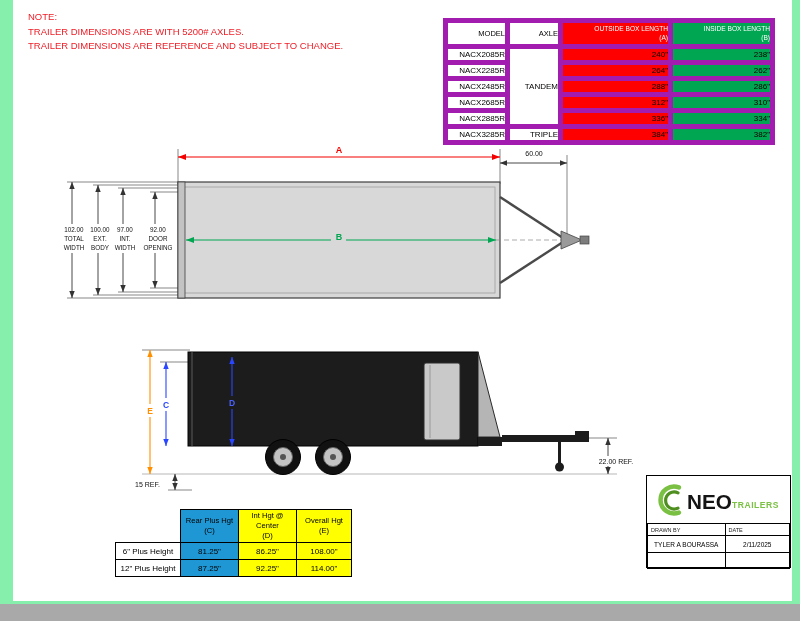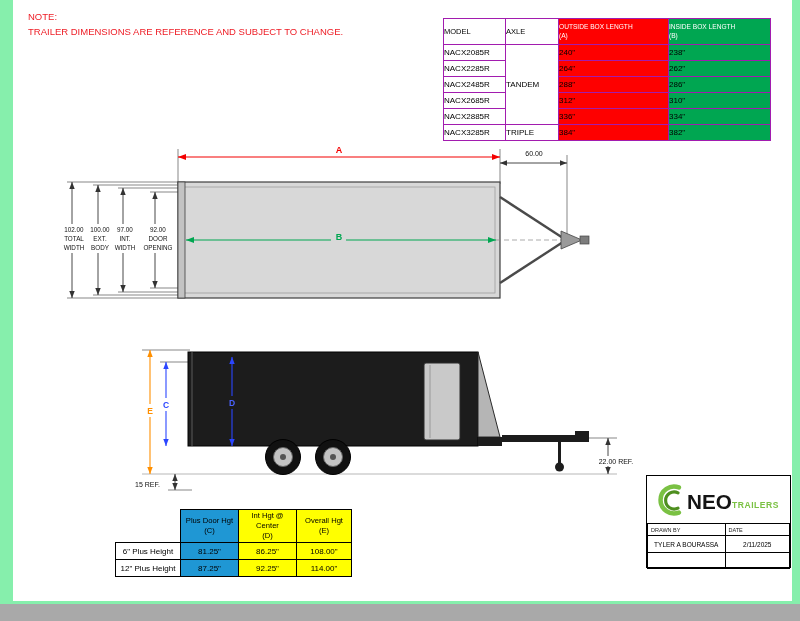--- a/index.html
+++ b/index.html
@@ -9,21 +9,21 @@
 
   
   .note{position:absolute;left:28px;top:10px;color:#ee1c25;font-size:9.5px;line-height:14.5px;white-space:nowrap;}
 
   
   table{border-collapse:collapse;table-layout:fixed;}
   td,th{padding:0;font-weight:normal;overflow:hidden;}
 
   
   .model-table{position:absolute;left:443px;top:18px;width:327px;font-size:8px;color:#000;}
-  .model-table td,.model-table th{border:1px solid #a21caf;text-align:left;vertical-align:middle;}
+  .model-table td,.model-table th{border:5px solid #a21caf;text-align:right;vertical-align:middle;}
   .model-table .hdr{height:26px;font-size:7.5px;font-weight:bold;}
   .model-table .hdr-red{background:#fe0000;color:#ffffff;font-size:6.6px;line-height:1.25;}
   .model-table .hdr-green{background:#00a651;color:#ffffff;font-size:6.6px;line-height:1.25;}
   .model-table .drow{height:16px;}
   .bg-red{background:#fe0000;color:#000;}
   .bg-green{background:#00a651;color:#000;}
 
   
   .height-table{position:absolute;left:115px;top:509px;width:236px;font-size:8px;color:#000;}
   .height-table td,.height-table th{border:1px solid #000;text-align:center;vertical-align:middle;}
@@ -46,20 +46,21 @@
   .abs{position:absolute;}
 </style>
 </head>
 <body>
 
 <div class="canvas">
   <div class="page"></div>
 
   <div class="note">
     <div>NOTE:</div>
+    <div>TRAILER DIMENSIONS ARE WITH 5200# AXLES.</div>
     <div>TRAILER DIMENSIONS ARE REFERENCE AND SUBJECT TO CHANGE.</div>
   </div>
 
   <table class="model-table">
     <colgroup>
         <col style="width:62px">
         <col style="width:53px">
         <col style="width:110px">
         <col style="width:102px">
       </colgroup>
@@ -274,21 +275,21 @@
     <colgroup>
         <col style="width:65px">
         <col style="width:58px">
         <col style="width:58px">
         <col style="width:55px">
       </colgroup>
     <tbody>
         <tr class="hrow">
       <td class="blank"></td>
       <th class="cell-blue">
-        <div>Plus Door Hgt</div>
+        <div>Rear Plus Hgt</div>
         <div>(C)</div>
       </th>
       <th class="cell-yellow">
         <div>Int Hgt @ Center</div>
         <div>(D)</div>
       </th>
       <th class="cell-yellow">
         <div>Overall Hgt</div>
         <div>(E)</div>
       </th>

